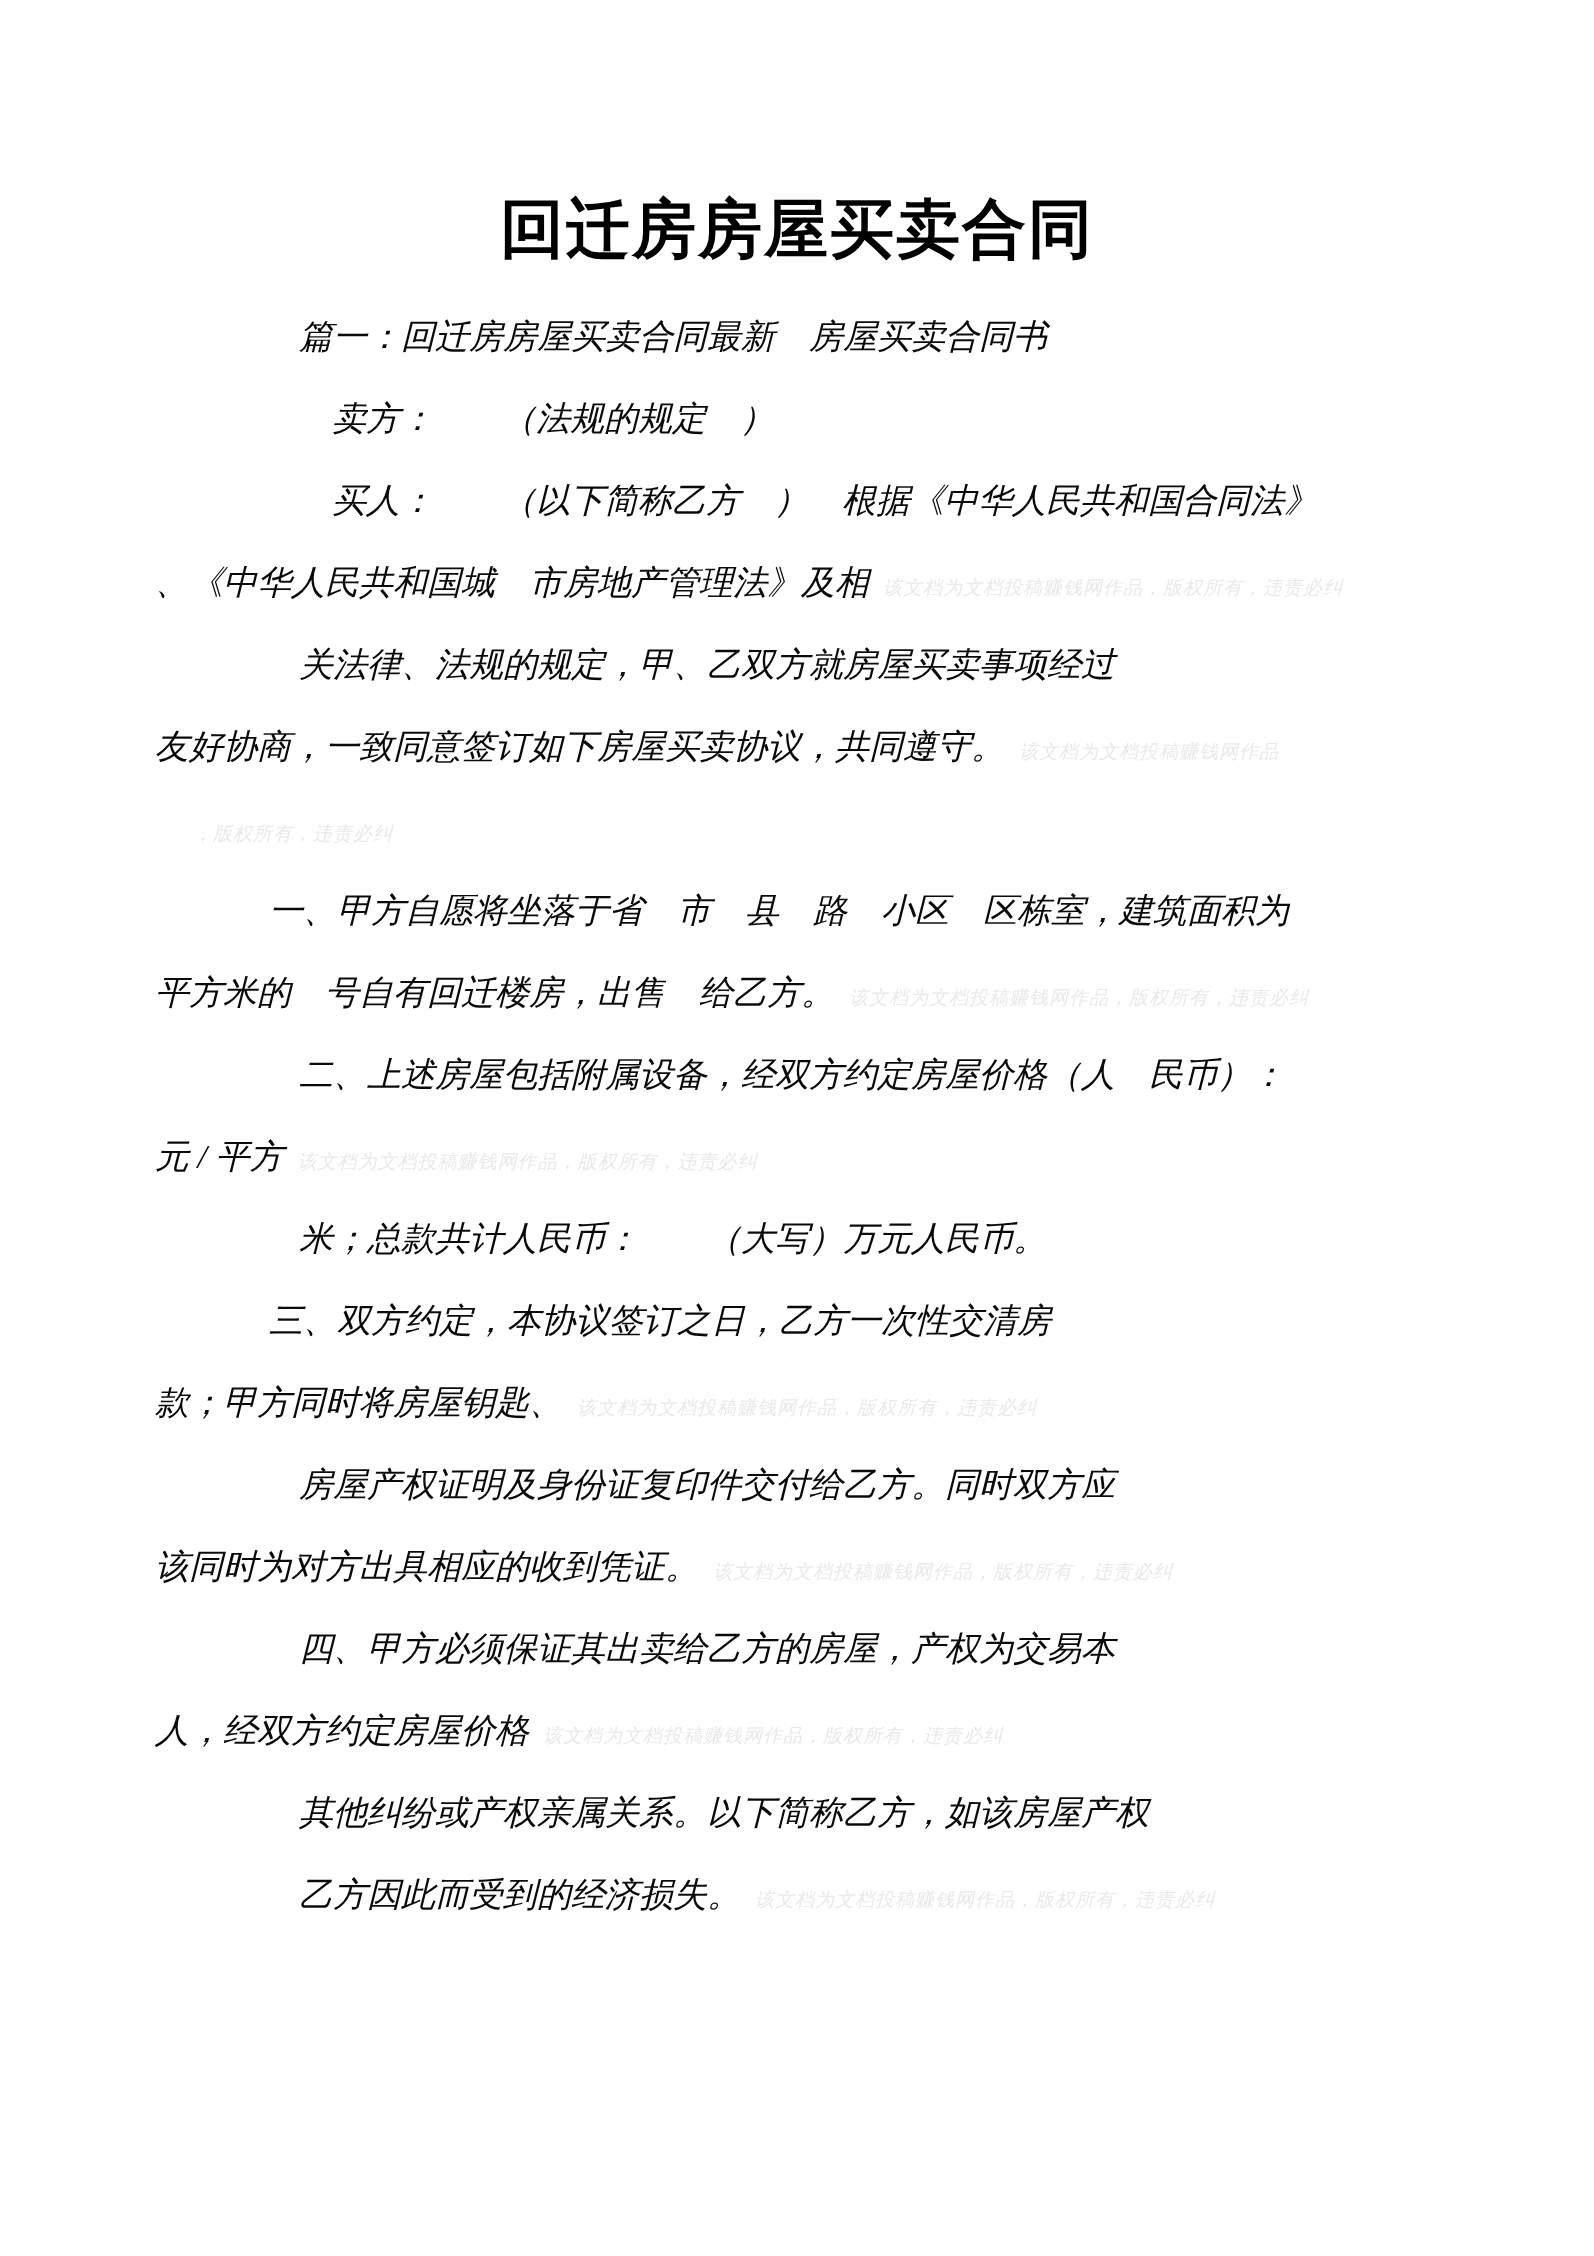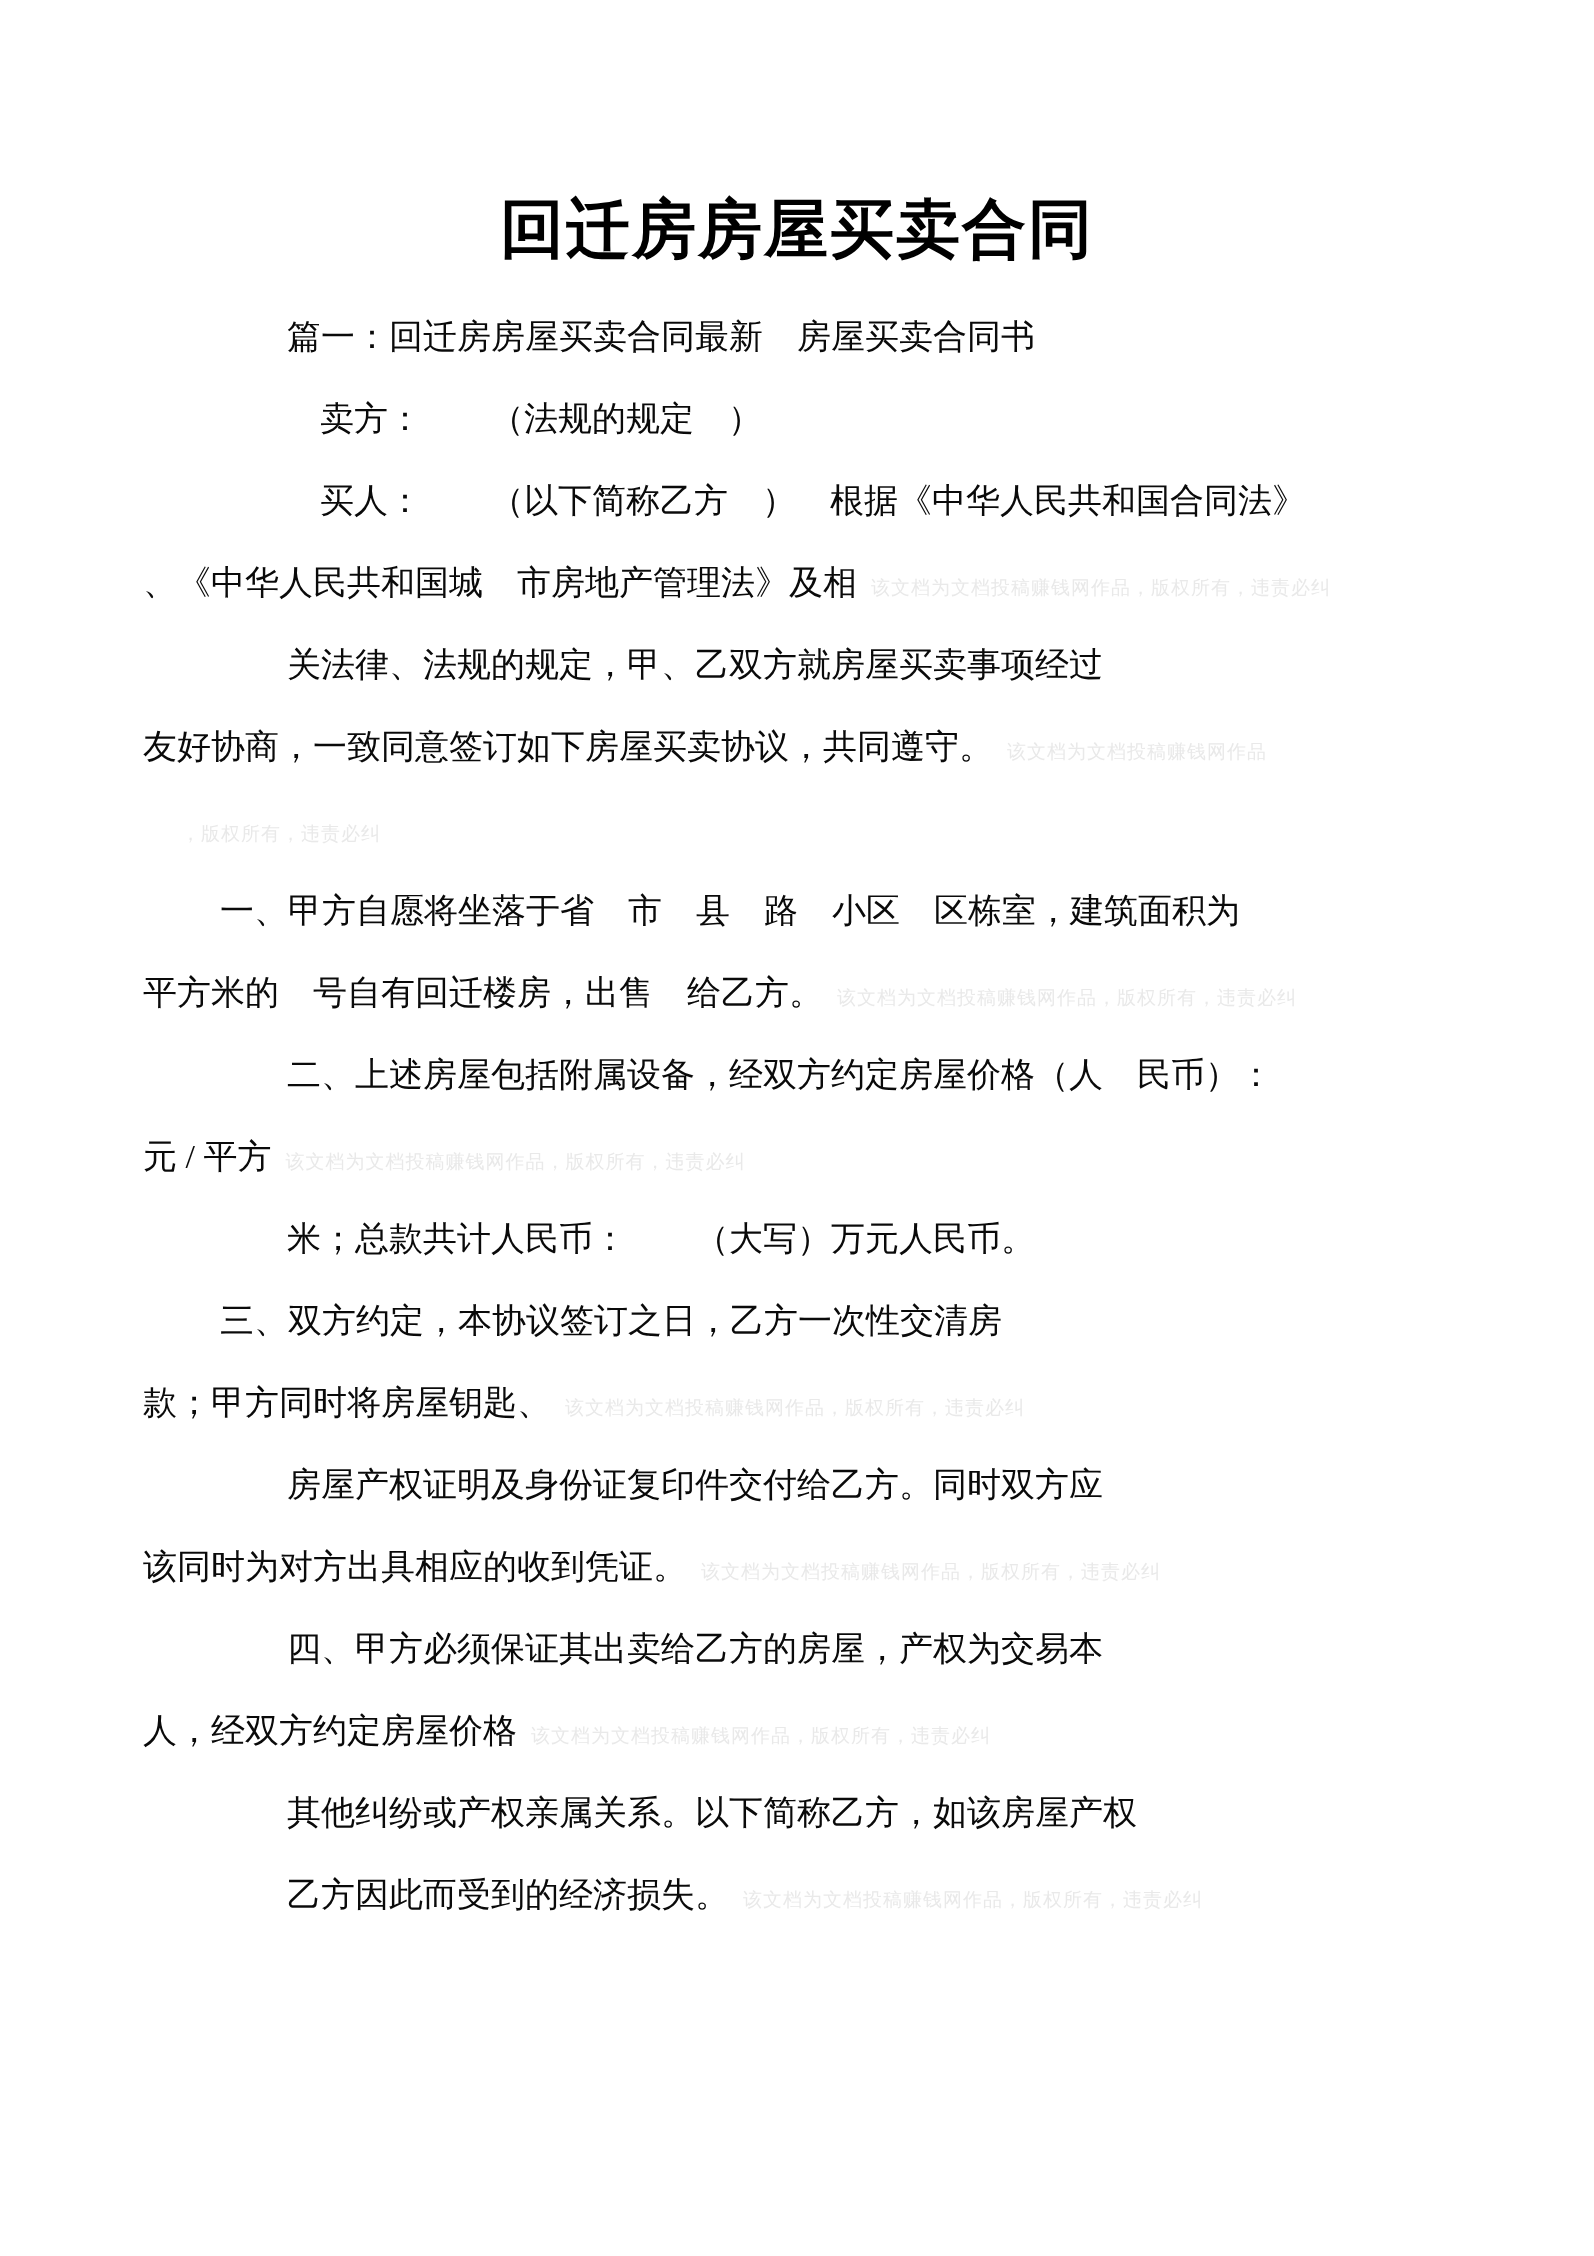--- a/index.html
+++ b/index.html
@@ -21,40 +21,41 @@
     font-family: "Liberation Sans", "DejaVu Sans", sans-serif;
     font-weight: bold;
     font-size: 64px;
     letter-spacing: 2px;
     color: #000000;
     white-space: nowrap;
   }
   .body-text {
     position: absolute;
     top: 296px;
-    left: 143px;
+    left: 155px;
     right: 60px;
+    font-style: italic;
   }
   .line {
     height: 82px;
     line-height: 82px;
     font-size: 34px;
     white-space: nowrap;
   }
   .line .t  { vertical-align: baseline; }
   .line .wm {
     font-size: 19px;
     color: #e9e9e9;
     margin-left: 14px;
     letter-spacing: 1px;
   }
   .ind-a { margin-left: 0; }
   .ind-b { margin-left: 144px; }
   .ind-c { margin-left: 177px; }
-  .ind-d { margin-left: 77px; }
+  .ind-d { margin-left: 114px; }
   .wm-cont .wm { margin-left: 38px; }
 </style>
 </head>
 <body>
 
 <div class="page">
 
   <div class="doc-title">回迁房房屋买卖合同</div>
 
   <div class="body-text">

